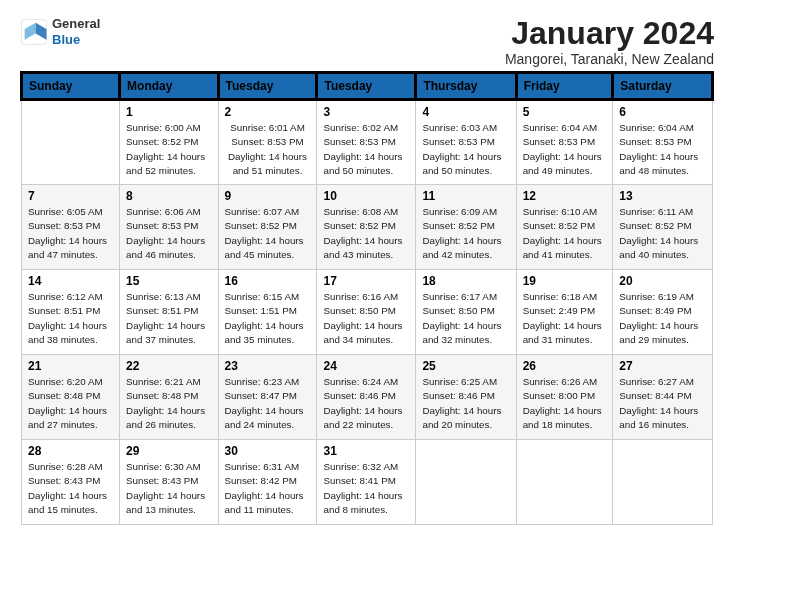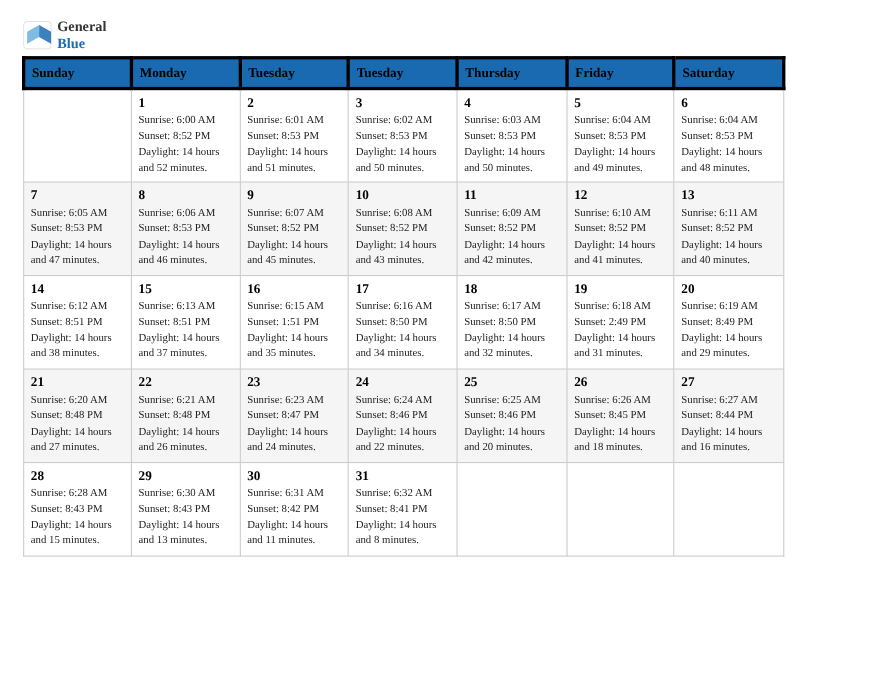--- a/index.html
+++ b/index.html
@@ -6,21 +6,20 @@
     body {
       font-family: Arial, sans-serif;
       background: #fff;
       width: 792px;
       height: 612px;
       overflow: hidden;
     }
     .container {
       width: 734px;
       padding: 16px 20px 10px 20px;
-      font-family: Liberation Serif, serif;
     }
     .header-row {
       display: flex;
       align-items: flex-start;
       justify-content: space-between;
       margin-bottom: 4px;
     }
     .logo {
       display: flex;
       align-items: center;
@@ -101,20 +100,24 @@
       <svg class="logo-icon" viewBox="0 0 36 36" xmlns="http://www.w3.org/2000/svg">
         <rect x="2" y="2" width="32" height="32" rx="4" fill="white" stroke="#ddd" stroke-width="1"></rect>
         <polygon points="20,6 34,14 34,28 20,20" fill="#1a6ab1" opacity="0.85"></polygon>
         <polygon points="20,6 6,14 6,28 20,20" fill="#4a9fd4" opacity="0.7"></polygon>
       </svg>
       <div class="logo-text">
         <span class="logo-general">General</span>
         <span class="logo-blue">Blue</span>
       </div>
     </div>
+    <div class="title-block">
+      <div class="main-title">January 2024</div>
+      <div class="subtitle">Mangorei, Taranaki, New Zealand</div>
+    </div>
   </div>
 
   <table class="calendar">
     <thead>
       <tr>
         <th>Sunday</th>
         <th>Monday</th>
         <th>Tuesday</th>
         <th>Tuesday</th>
         <th>Thursday</th>
@@ -127,21 +130,21 @@
           <td class="empty-cell"></td>
           <td>
             <span class="day-num">1</span>
             <div class="day-info" style="white-space: pre-line;">Sunrise: 6:00 AM
 Sunset: 8:52 PM
 Daylight: 14 hours
 and 52 minutes.</div>
           </td>
           <td>
             <span class="day-num">2</span>
-            <div class="day-info" style="white-space: pre-line;">Sunrise: 6:01 AM
+            <div class="day-info" style="white-space: pre-line; text-align: center;">Sunrise: 6:01 AM
 Sunset: 8:53 PM
 Daylight: 14 hours
 and 51 minutes.</div>
           </td>
           <td>
             <span class="day-num">3</span>
             <div class="day-info" style="white-space: pre-line;">Sunrise: 6:02 AM
 Sunset: 8:53 PM
 Daylight: 14 hours
 and 50 minutes.</div>
@@ -302,21 +305,21 @@
           <td>
             <span class="day-num">25</span>
             <div class="day-info" style="white-space: pre-line;">Sunrise: 6:25 AM
 Sunset: 8:46 PM
 Daylight: 14 hours
 and 20 minutes.</div>
           </td>
           <td>
             <span class="day-num">26</span>
             <div class="day-info" style="white-space: pre-line;">Sunrise: 6:26 AM
-Sunset: 8:45 PM
+Sunset: 8:00 PM
 Daylight: 14 hours
 and 18 minutes.</div>
           </td>
           <td>
             <span class="day-num">27</span>
             <div class="day-info" style="white-space: pre-line;">Sunrise: 6:27 AM
 Sunset: 8:44 PM
 Daylight: 14 hours
 and 16 minutes.</div>
           </td>

